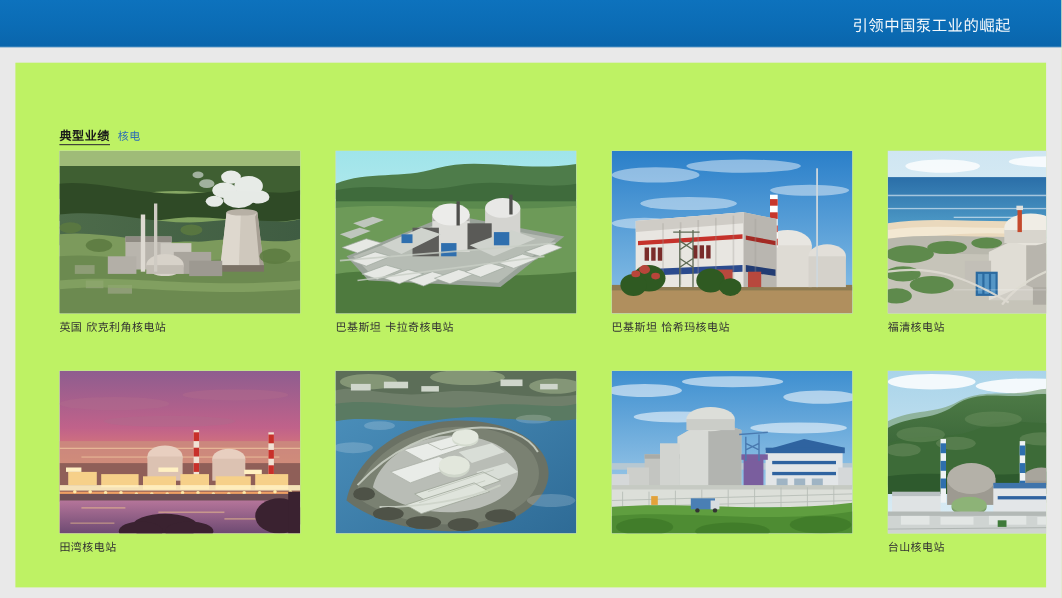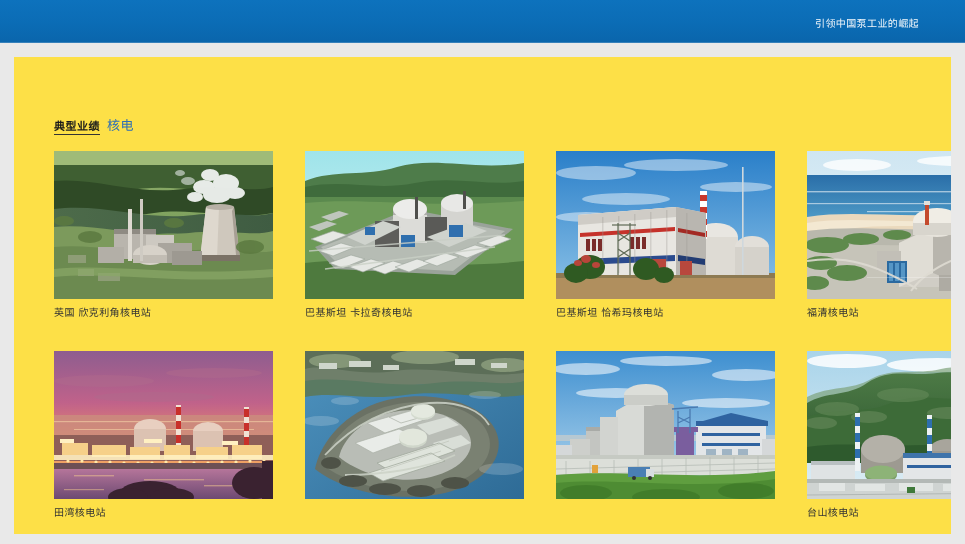--- a/index.html
+++ b/index.html
@@ -34,60 +34,60 @@
     letter-spacing:1px; line-height:17px;
     font-family:"DejaVu Sans","Liberation Sans",sans-serif;
   }
   .logo-en {
     color:#cfe4f5; font-size:5px; font-weight:bold;
     letter-spacing:.9px; line-height:7px; margin-top:1px;
   }
   .header-slogan {
     position:absolute; right:46px; top:50%;
     transform:translateY(-50%);
-    color:#ffffff; font-size:10px; letter-spacing:.4px;
+    color:#ffffff; font-size:14px; letter-spacing:.4px;
     font-family:"DejaVu Sans","Liberation Sans",sans-serif;
     opacity:.95;
   }
 
   
   .page-body {
     width:965px; height:501px;
     background:#e9e9e9;
     padding:14px 0 0 0;
   }
   .content-card {
     margin:0 auto;
     width:937px; height:477px;
-    background:#fde047;
+    background:#bef264;
     position:relative;
     overflow:hidden;
   }
 
   
   .section-title-row {
     display:flex; align-items:baseline; gap:7px;
     padding:26px 0 0 40px;
   }
   .section-title-main {
     font-size:11px; color:#1a1a1a; font-weight:bold;
     letter-spacing:.5px;
     border-bottom:1px solid #333;
     padding-bottom:1px;
     font-family:"DejaVu Sans","Liberation Sans",sans-serif;
   }
   .section-title-sub {
-    font-size:13px; color:#2f6fb5; letter-spacing:.5px;
+    font-size:10px; color:#2f6fb5; letter-spacing:.5px;
     font-family:"DejaVu Sans","Liberation Sans",sans-serif;
     margin-top:32px;
   }
 
   
   .grid {
-    margin:16px 0 0 40px;
+    margin:5px 0 0 40px;
     width:882px;
     display:grid;
     grid-template-columns:repeat(4,219px);
     column-gap:1px;
     row-gap:11px;
     gap:32px;
   }
   .cell { width:219px; }
   .thumb {
     width:219px; height:148px;

